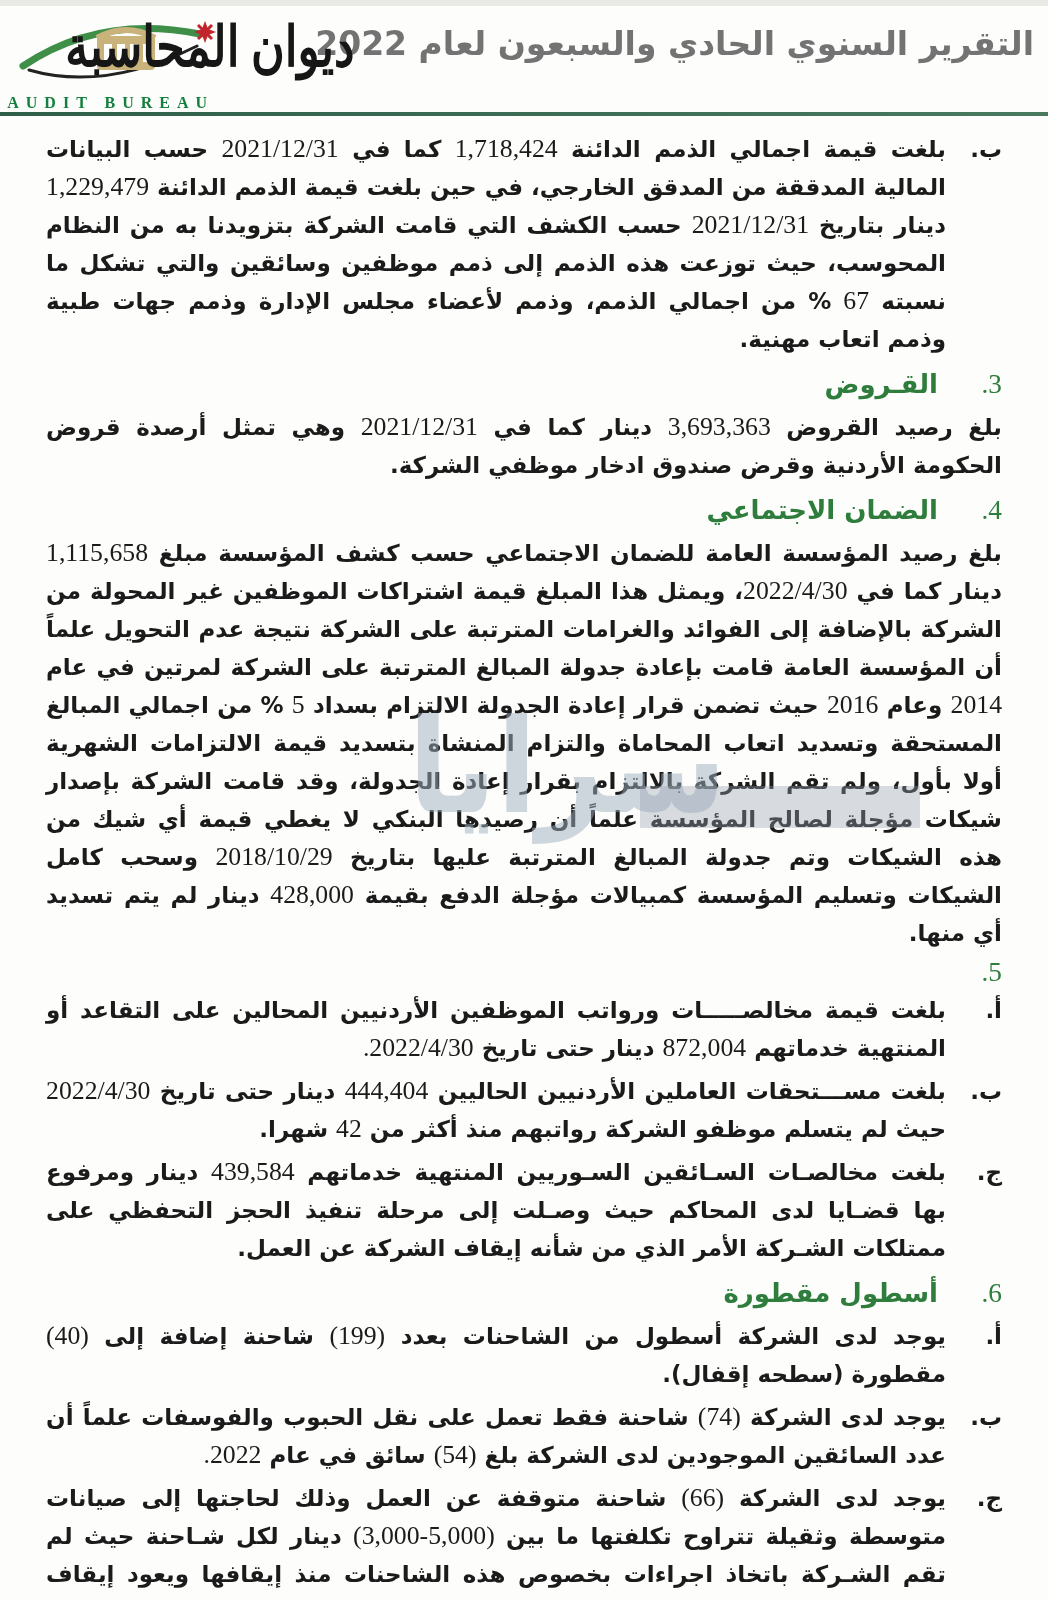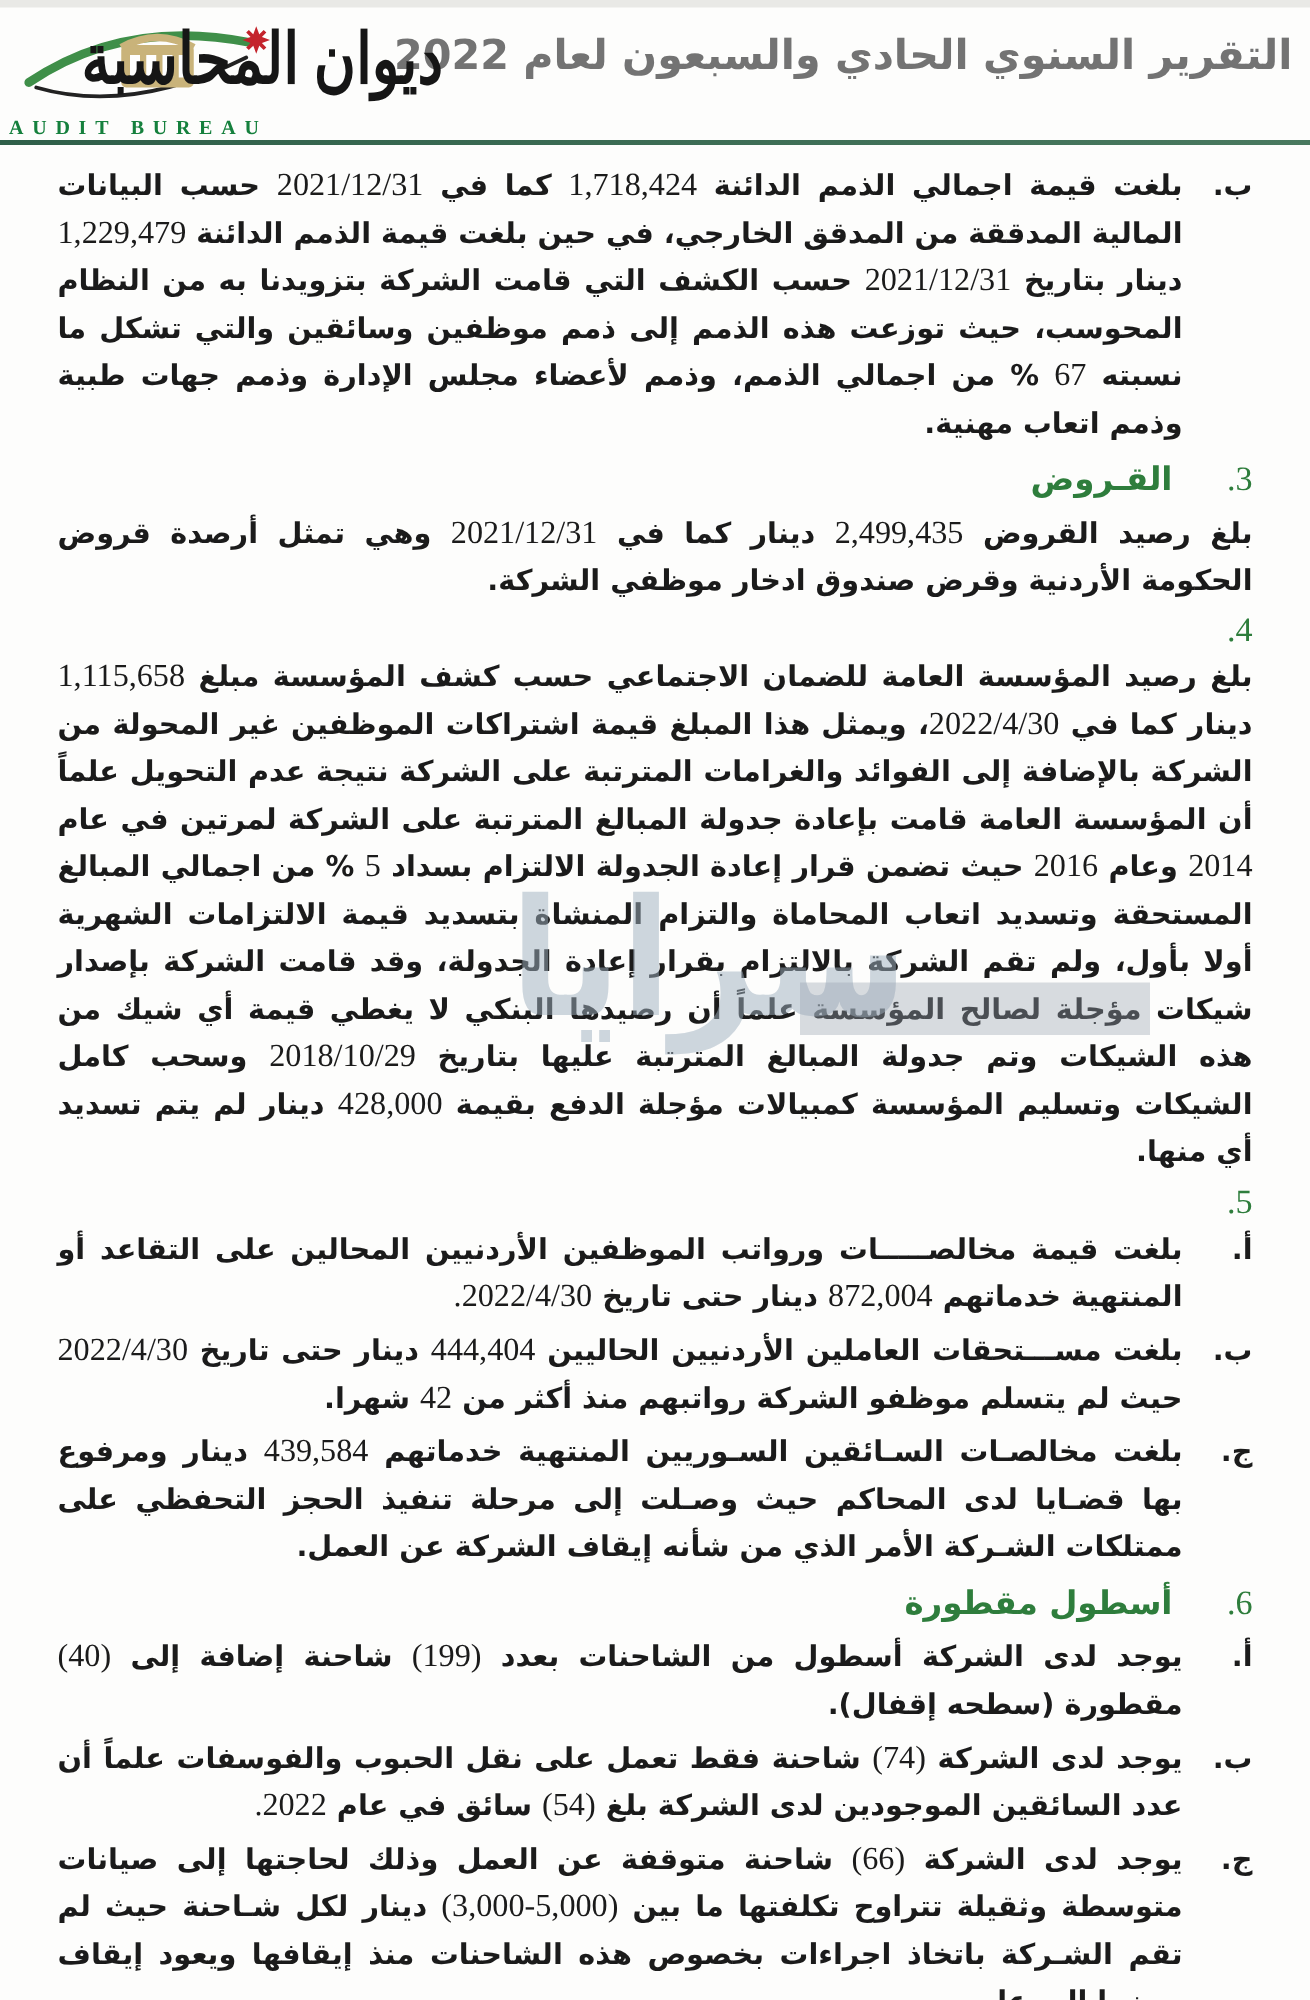--- a/index.html
+++ b/index.html
@@ -125,24 +125,25 @@
 
     <div class="item">
       <span class="marker">ب.</span>
       <div class="txt rich">بلغت قيمة اجمالي الذمم الدائنة <span class="num">1,718,424</span> كما في <span class="num">2021/12/31</span> حسب البيانات المالية المدققة من المدقق الخارجي، في حين بلغت قيمة الذمم الدائنة <span class="num">1,229,479</span> دينار بتاريخ <span class="num">2021/12/31</span> حسب الكشف التي قامت الشركة بتزويدنا به من النظام المحوسب، حيث توزعت هذه الذمم إلى ذمم موظفين وسائقين والتي تشكل ما نسبته <span class="num">67</span> % من اجمالي الذمم، وذمم لأعضاء مجلس الإدارة وذمم جهات طبية وذمم اتعاب مهنية.</div>
     </div>
 
     <div class="heading">
       <span class="hnum num">3.</span>
       <span class="htitle">القـروض</span>
     </div>
-    <p class="para rich">بلغ رصيد القروض <span class="num">2,499,435</span> دينار كما في <span class="num">2021/12/31</span> وهي تمثل أرصدة قروض الحكومة الأردنية وقرض صندوق ادخار موظفي الشركة.</p>
+    <p class="para rich">بلغ رصيد القروض <span class="num">3,693,363</span> دينار كما في <span class="num">2021/12/31</span> وهي تمثل أرصدة قروض الحكومة الأردنية وقرض صندوق ادخار موظفي الشركة.</p>
 
     <div class="heading">
       <span class="hnum num">4.</span>
+      <span class="htitle">الضمان الاجتماعي</span>
     </div>
     <p class="para rich">بلغ رصيد المؤسسة العامة للضمان الاجتماعي حسب كشف المؤسسة مبلغ <span class="num">1,115,658</span> دينار كما في <span class="num">2022/4/30</span>، ويمثل هذا المبلغ قيمة اشتراكات الموظفين غير المحولة من الشركة بالإضافة إلى الفوائد والغرامات المترتبة على الشركة نتيجة عدم التحويل علماً أن المؤسسة العامة قامت بإعادة جدولة المبالغ المترتبة على الشركة لمرتين في عام <span class="num">2014</span> وعام <span class="num">2016</span> حيث تضمن قرار إعادة الجدولة الالتزام بسداد <span class="num">5</span> % من اجمالي المبالغ المستحقة وتسديد اتعاب المحاماة والتزام المنشاة بتسديد قيمة الالتزامات الشهرية أولا بأول، ولم تقم الشركة بالالتزام بقرار إعادة الجدولة، وقد قامت الشركة بإصدار شيكات مؤجلة لصالح المؤسسة علماً أن رصيدها البنكي لا يغطي قيمة أي شيك من هذه الشيكات وتم جدولة المبالغ المترتبة عليها بتاريخ <span class="num">2018/10/29</span> وسحب كامل الشيكات وتسليم المؤسسة كمبيالات مؤجلة الدفع بقيمة <span class="num">428,000</span> دينار لم يتم تسديد أي منها.</p>
 
     <div class="heading">
       <span class="hnum num">5.</span>
     </div>
     <div class="item">
       <span class="marker">أ.</span>
       <div class="txt rich">بلغت قيمة مخالصـــــات ورواتب الموظفين الأردنيين المحالين على التقاعد أو المنتهية خدماتهم <span class="num">872,004</span> دينار حتى تاريخ <span class="num">2022/4/30.</span></div>
     </div>

